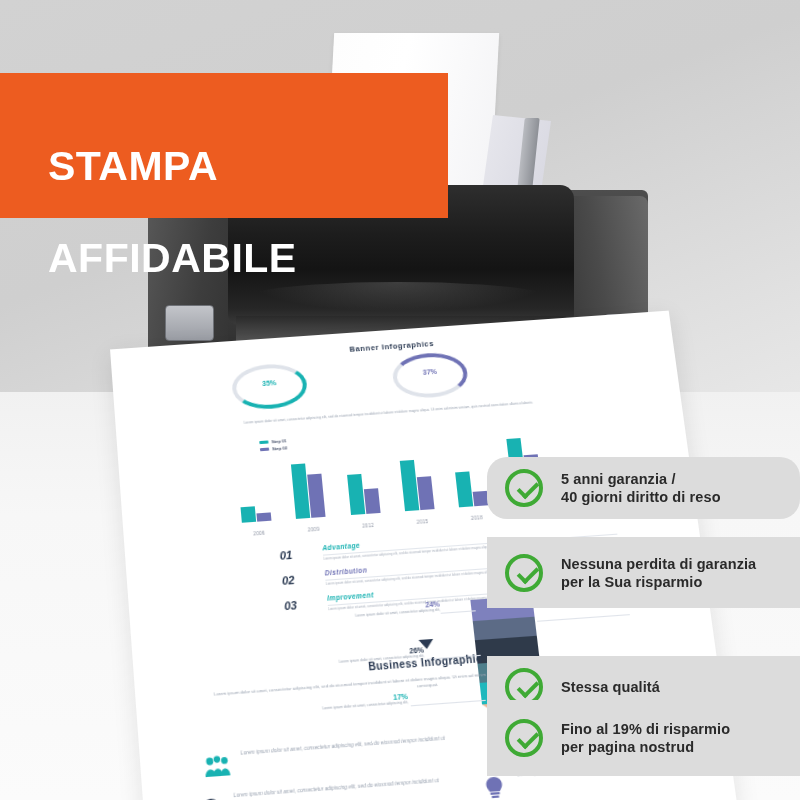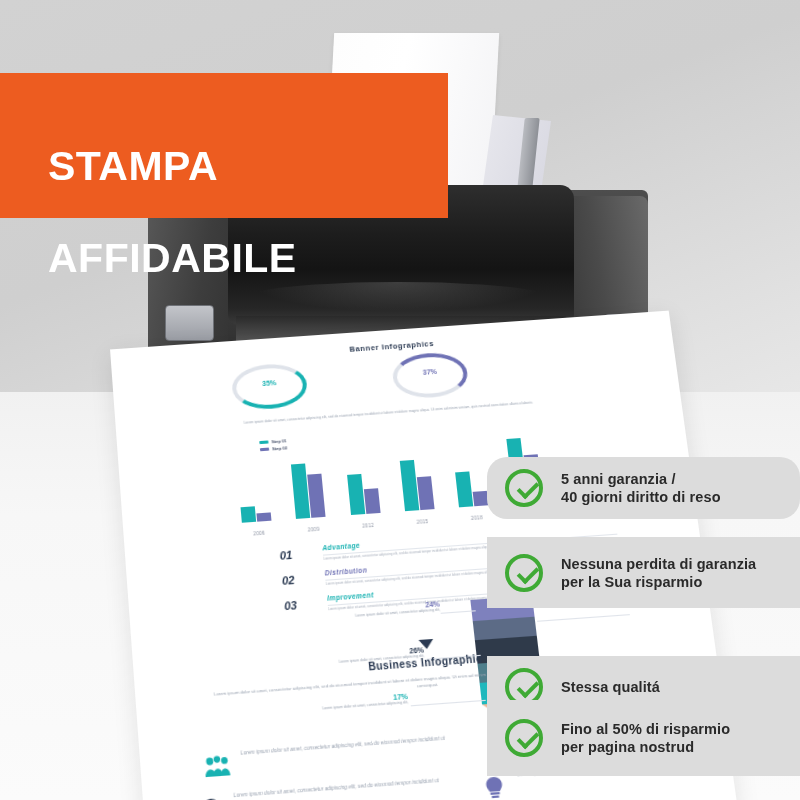--- a/index.html
+++ b/index.html
@@ -432,21 +432,21 @@
   <div class="benefit b3">
     <span class="chk"></span>
     <span class="btxt">
       <span>Stessa qualitá</span>
     </span>
   </div>
 
   <div class="benefit b4">
     <span class="chk"></span>
     <span class="btxt">
-      <span>Fino al 50% di risparmio</span><br>
+      <span>Fino al 19% di risparmio</span><br>
       <span>per pagina nostrud</span>
     </span>
   </div>
 
   <div class="banner">
     <div class="btitle">
       <span>STAMPA</span><br>
       <span>AFFIDABILE</span>
     </div>
   </div>

